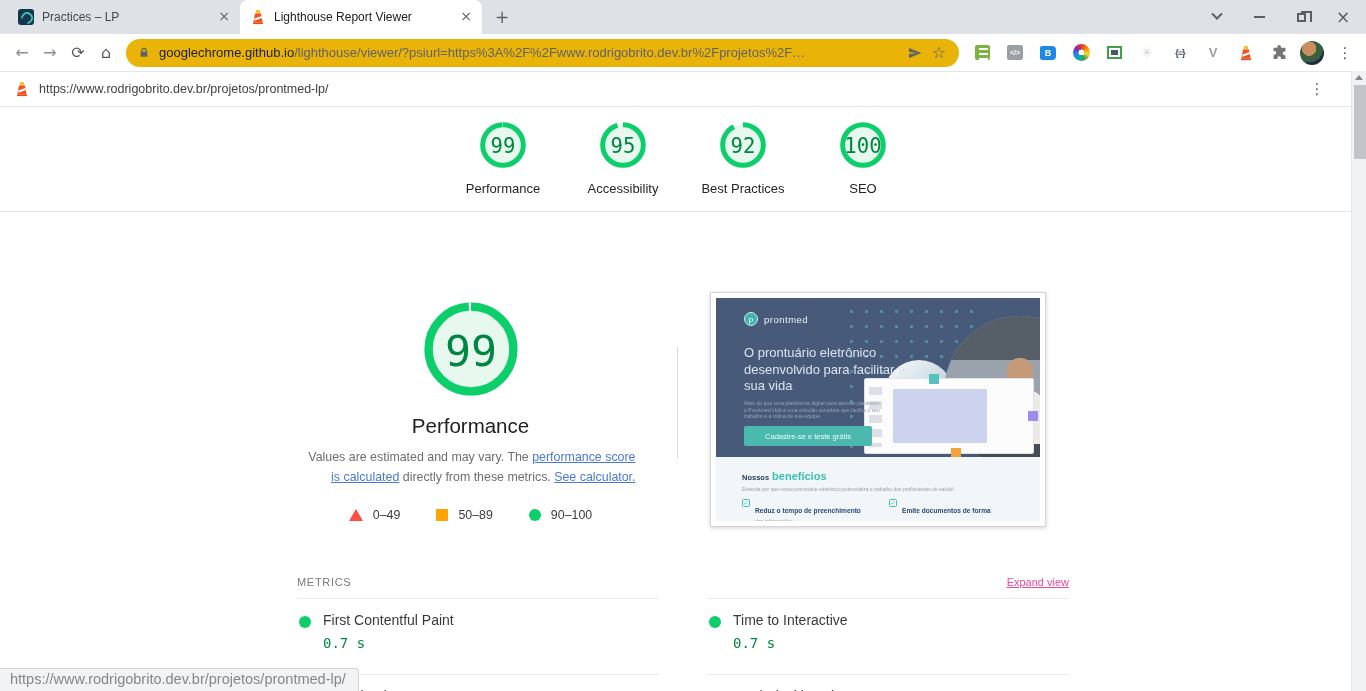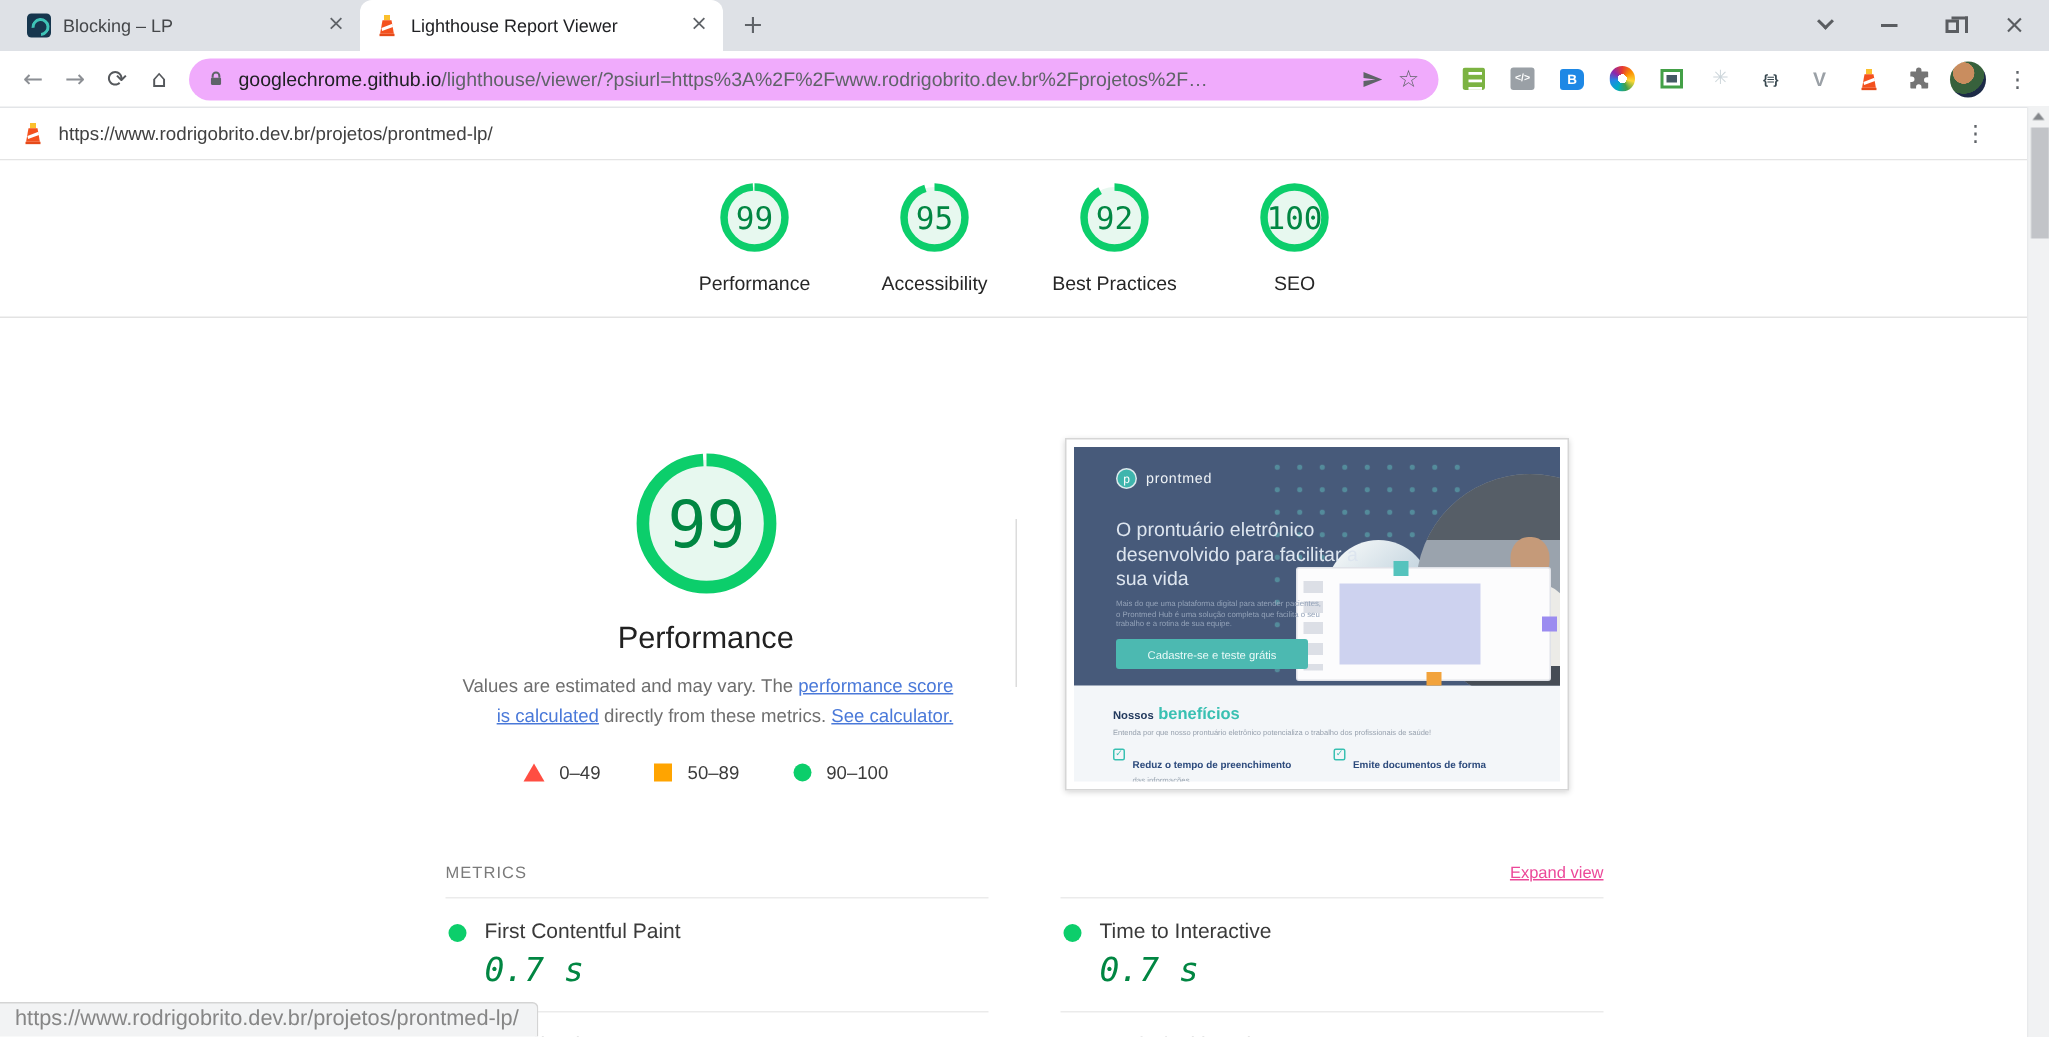--- a/index.html
+++ b/index.html
@@ -23,21 +23,21 @@
   .wc { width:18px; height:18px; display:flex; align-items:center; justify-content:center; color:#5a5d61; font-size:15px; }
   .wc-chevron { width:8px; height:8px; border-right:2px solid #5a5d61; border-bottom:2px solid #5a5d61; transform:rotate(45deg) translate(-2px,-2px); }
   .wc-min { width:11px; height:2px; background:#5a5d61; }
   .wc-max { width:9px; height:9px; border:2px solid #5a5d61; position:relative; background:#dee1e6; }
   .wc-max::before { content:""; position:absolute; left:2px; top:-4px; width:9px; height:9px; border:2px solid #5a5d61; border-left:none; border-bottom:none; }
 
   
   .toolbar { height:38px; background:#fff; display:flex; align-items:center; padding:0 8px; border-bottom:1px solid #e3e5e8; }
   .ticon { width:28px; height:28px; display:flex; align-items:center; justify-content:center; font-size:16px; color:#55585c; flex:none; }
   .ticon.light { color:#8c8f94; }
-  .omnibox { flex:1; height:28px; background:#f0abfc; border-radius:14px; margin:0 10px 0 6px; display:flex; align-items:center; padding:0 8px 0 12px; min-width:0;justify-content:space-between; }
+  .omnibox { flex:1; height:28px; background:#eab308; border-radius:14px; margin:0 10px 0 6px; display:flex; align-items:center; padding:0 8px 0 12px; min-width:0;justify-content:space-between; }
   .omni-url { flex:1; font-size:13px; color:#5f6368; white-space:nowrap; overflow:hidden; }
   .omni-url b { color:#202124; font-weight:normal; }
   .omni-icon { width:24px; height:24px; display:flex; align-items:center; justify-content:center; color:#5f6368; font-size:15px; flex:none; }
   .extbar { display:flex; align-items:center; gap:7px; flex:none; }
   .ext { width:26px; height:26px; display:flex; align-items:center; justify-content:center; flex:none; }
   .ext-doc { width:15px; height:15px; background:#7cb342; border-radius:2px;
     background-image:linear-gradient(#fff 2px, transparent 2px); background-size:9px 5px; background-position:4px 3px; background-repeat:repeat-y; }
   .ext-code { width:16px; height:15px; background:#9aa0a6; border-radius:2px; color:#fff; font-size:7px; font-weight:bold; display:flex; align-items:center; justify-content:center; }
   .ext-tag { width:16px; height:14px; background:#1e88e5; border-radius:2px 4px 4px 2px; color:#fff; font-size:9px; font-weight:bold; display:flex; align-items:center; justify-content:center; }
   .ext-wheel { width:17px; height:17px; border-radius:50%;
@@ -119,38 +119,38 @@
 
   
   .metrics-section { width:772px; margin:11px auto 0; }
   .metrics-header { display:flex; justify-content:space-between; align-items:baseline; padding-bottom:10px; }
   .metrics-heading { font-size:11px; letter-spacing:.7px; color:#7a7a7a; }
   .expand-view { font-size:11px; color:#ec4899; cursor:pointer;text-decoration:underline; }
   .metrics-grid { display:grid; grid-template-columns:1fr 1fr; column-gap:48px; }
   .metric-item { border-top:1px solid #ebebeb; height:76px; padding:13px 0 0 26px; position:relative; }
   .metric-dot { position:absolute; left:2px; top:17px; width:12px; height:12px; border-radius:50%; background:#0cce6b; }
   .metric-name { font-size:14px; color:#3a3a3a; }
-  .metric-value { font-family:"DejaVu Sans Mono", monospace; font-size:22px; color:#018642; margin-top:7px;font-style:italic; }
+  .metric-value { font-family:"DejaVu Sans Mono", monospace; font-size:14px; color:#018642; margin-top:7px; }
 
   
   .status-tooltip { position:fixed; left:0; bottom:0; height:23px; background:#f2f3f4; border:1px solid #d4d4d4;
     border-left:none; border-bottom:none; border-top-right-radius:4px; padding:2px 12px 0 10px; font-size:14.5px; color:#868686; z-index:50; }
   .scrollbar { position:fixed; right:0; top:71px; bottom:0; width:15px; background:#f1f2f3; border-left:1px solid #e6e7e9; z-index:60; }
   .sb-arrow { height:13px; display:flex; align-items:center; justify-content:center; }
   .sb-arrow::before { content:""; width:0; height:0; border-left:4px solid transparent; border-right:4px solid transparent; border-bottom:5px solid #84878b; }
   .sb-thumb { position:absolute; top:14px; left:1.5px; width:12px; height:74px; background:#c2c4c8; }
 </style>
 </head>
 <body>
 
 <div class="titlebar">
   <div class="tabstrip">
     <div class="tab">
       <span class="fav-prontmed"></span>
-      <span class="tab-title">Blocking – LP</span>
+      <span class="tab-title">Practices – LP</span>
       <span class="tab-close uni">×</span>
     </div>
     <div class="tab active">
       <svg class="licon" viewBox="0 0 16 16">
           <rect x="6" y="1" width="4" height="3.5" fill="#fbc02d"></rect>
           <path d="M5 4.5h6l1.6 9H3.4z" fill="#f4511e"></path>
           <path d="M4.3 9.6l7.3-2.7.4 2.1-7.3 2.7z" fill="#fff"></path>
           <rect x="3" y="13.5" width="10" height="1.6" fill="#e64a19"></rect>
         </svg>
       <span class="tab-title">Lighthouse Report Viewer</span>

